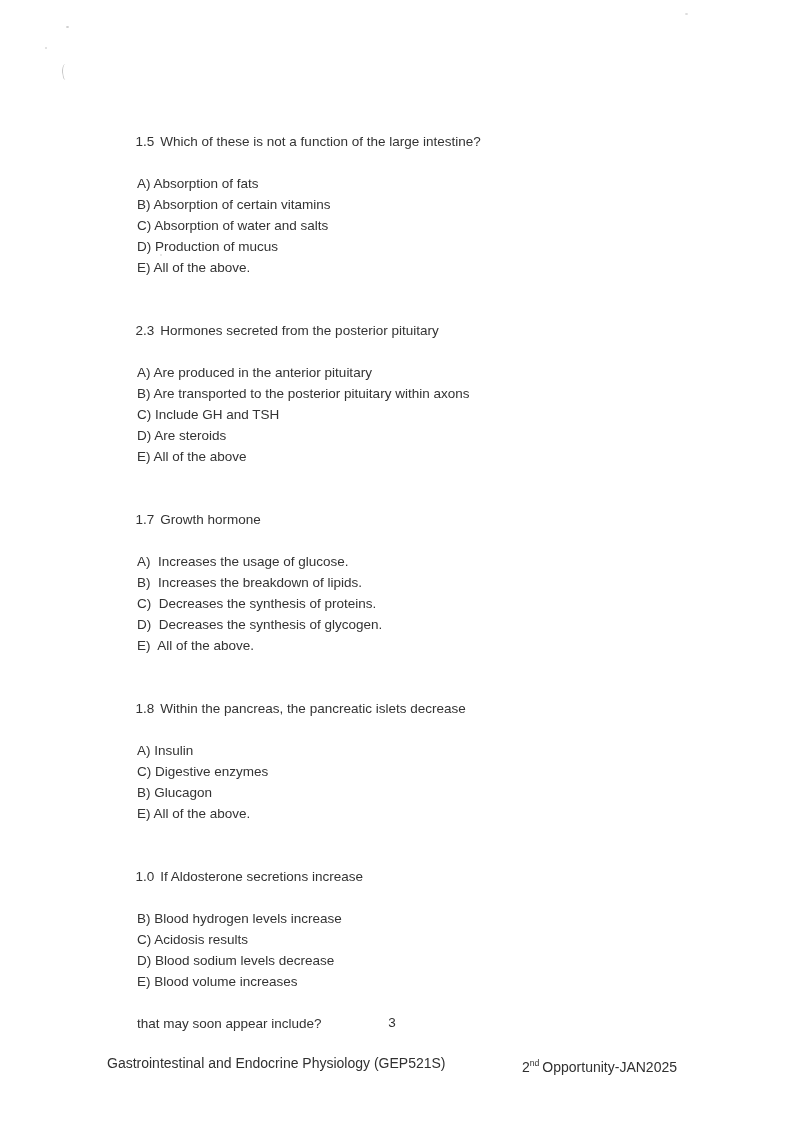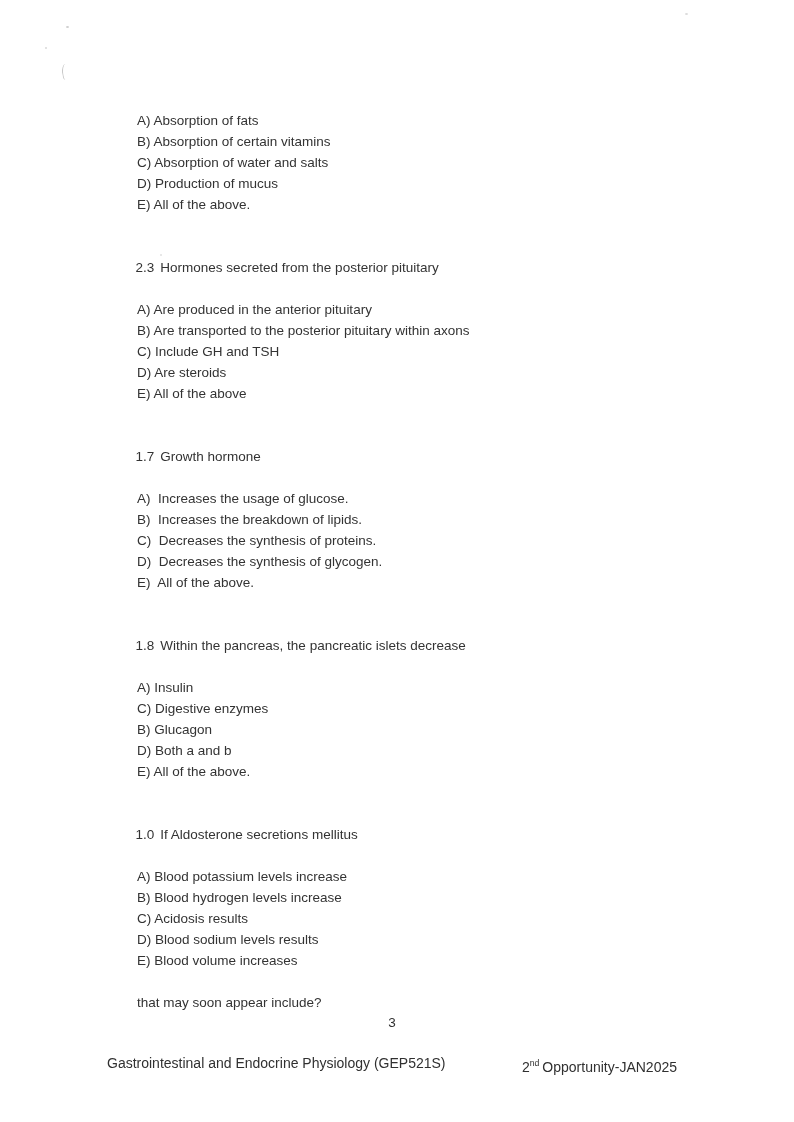--- a/index.html
+++ b/index.html
@@ -74,20 +74,23 @@
 
 <div class="artifact a-dot1"></div>
 <div class="artifact a-dot2"></div>
 <div class="artifact a-curve"></div>
 <div class="artifact a-dot3"></div>
 <div class="artifact a-dot4"></div>
 
 <div class="content">
 
   <section class="question">
+    <div class="q-head">
+      <span class="q-num">1.5</span><span class="q-text">Which of these is not a function of the large intestine?</span>
+    </div>
     <div class="q-opt">A) Absorption of fats</div>
     <div class="q-opt">B) Absorption of certain vitamins</div>
     <div class="q-opt">C) Absorption of water and salts</div>
     <div class="q-opt">D) Production of mucus</div>
     <div class="q-opt">E) All of the above.</div>
   </section>
 
   <section class="question">
     <div class="q-head">
       <span class="q-num">2.3</span><span class="q-text">Hormones secreted from the posterior pituitary</span>
@@ -110,32 +113,30 @@
     <div class="q-opt">E)  All of the above.</div>
   </section>
 
   <section class="question">
     <div class="q-head">
       <span class="q-num">1.8</span><span class="q-text">Within the pancreas, the pancreatic islets decrease</span>
     </div>
     <div class="q-opt">A) Insulin</div>
     <div class="q-opt">C) Digestive enzymes</div>
     <div class="q-opt">B) Glucagon</div>
-    <div class="q-opt">D) Both a and b</div>
     <div class="q-opt">E) All of the above.</div>
   </section>
 
   <section class="question">
     <div class="q-head">
-      <span class="q-num">1.0</span><span class="q-text">If Aldosterone secretions mellitus</span>
+      <span class="q-num">1.0</span><span class="q-text">If Aldosterone secretions increase</span>
     </div>
-    <div class="q-opt">A) Blood potassium levels increase</div>
     <div class="q-opt">B) Blood hydrogen levels increase</div>
     <div class="q-opt">C) Acidosis results</div>
-    <div class="q-opt">D) Blood sodium levels results</div>
+    <div class="q-opt">D) Blood sodium levels decrease</div>
     <div class="q-opt">E) Blood volume increases</div>
   </section>
 
   <section class="question">
     <div class="q-line2">that may soon appear include?</div>
 
   </section>
 
 </div>
 

